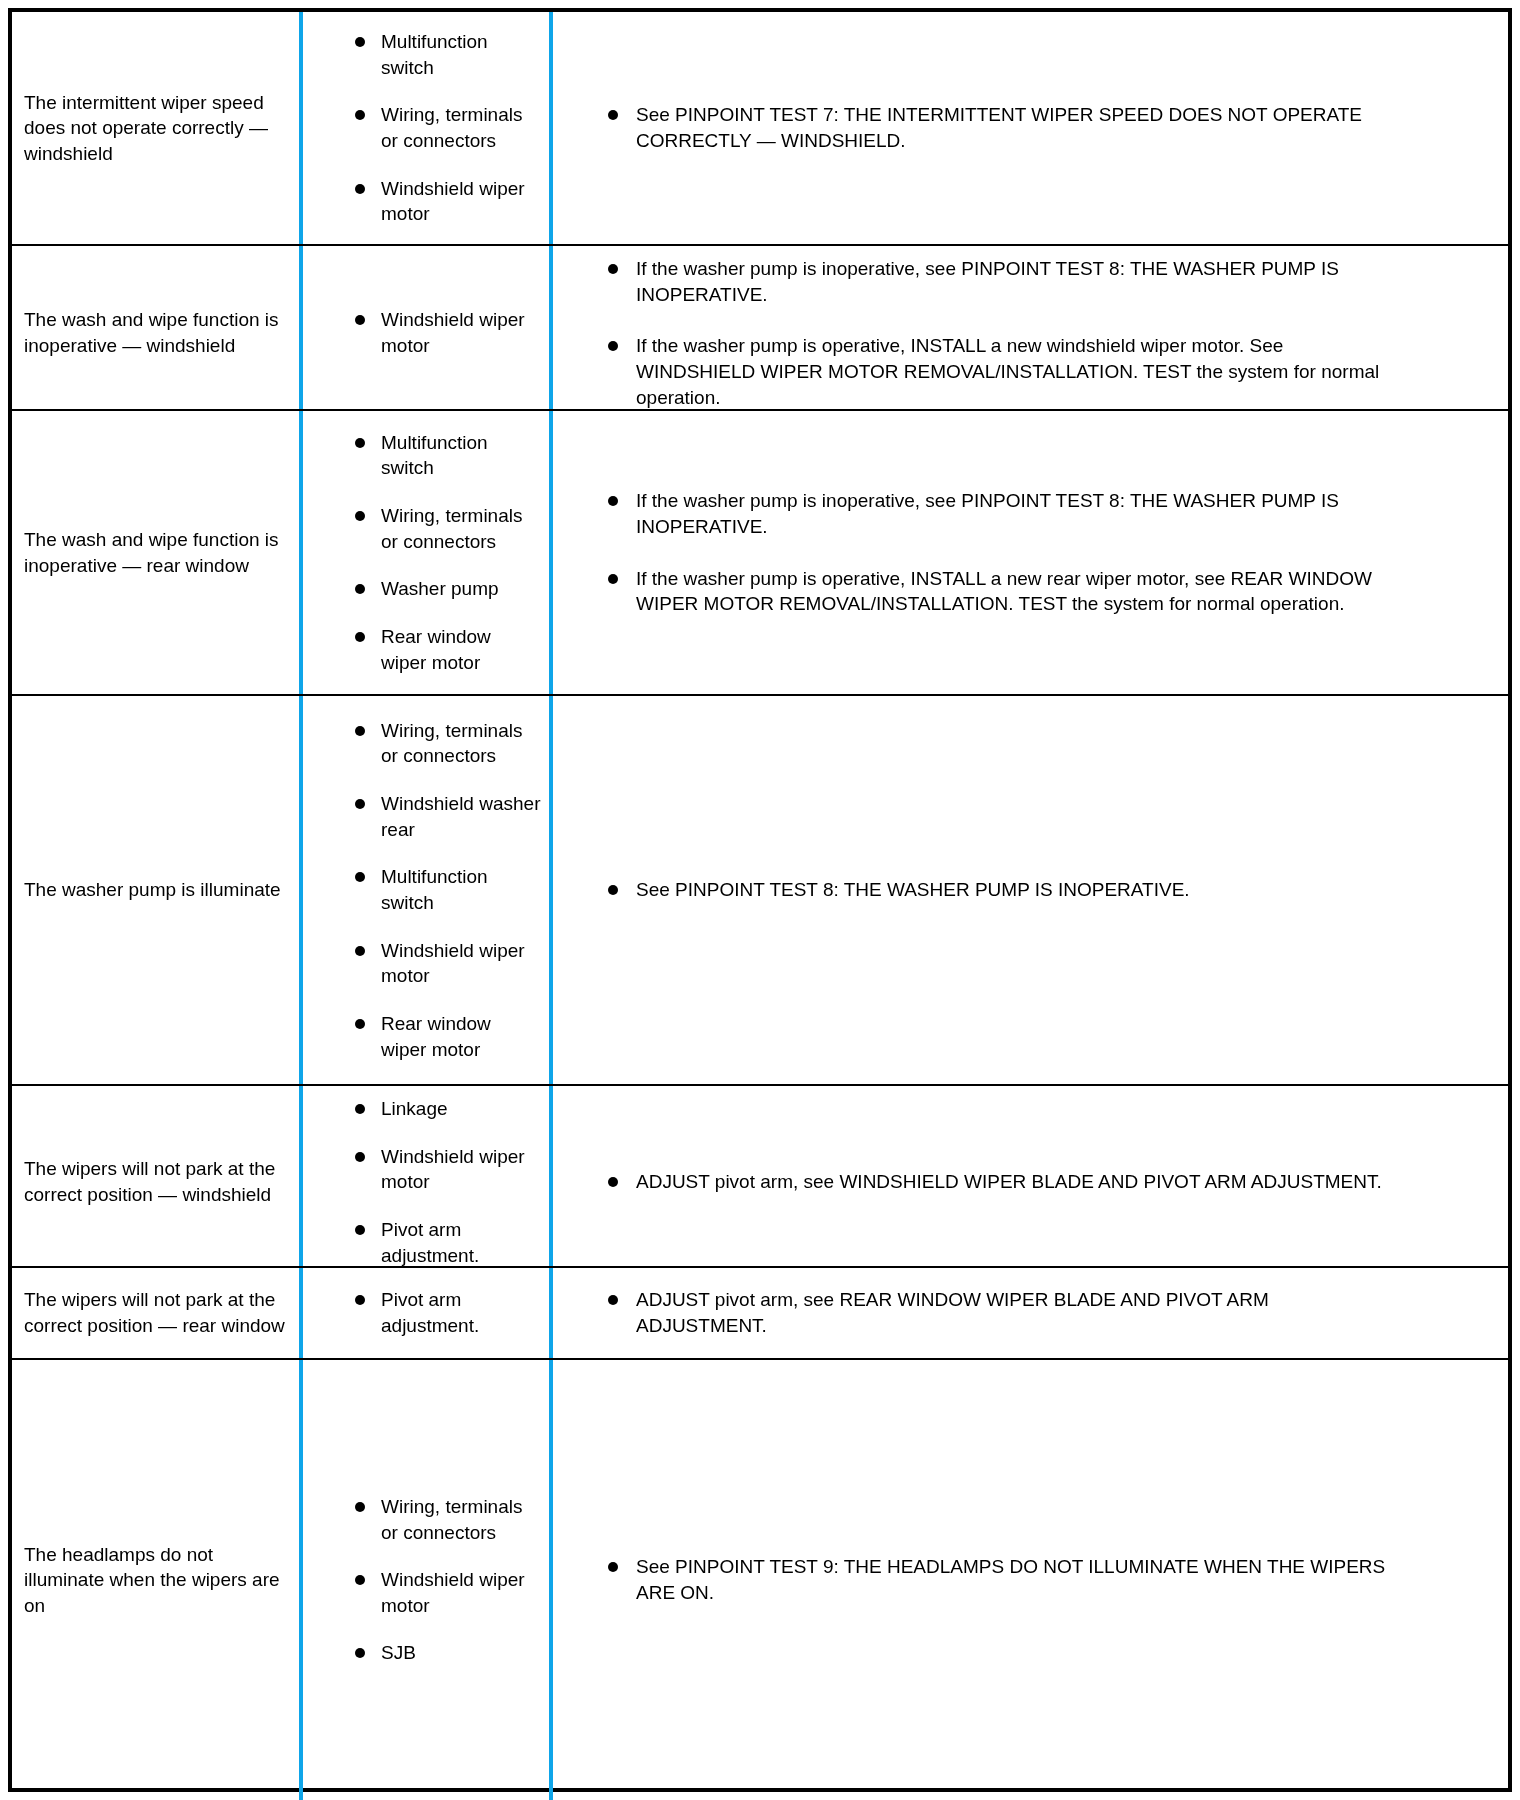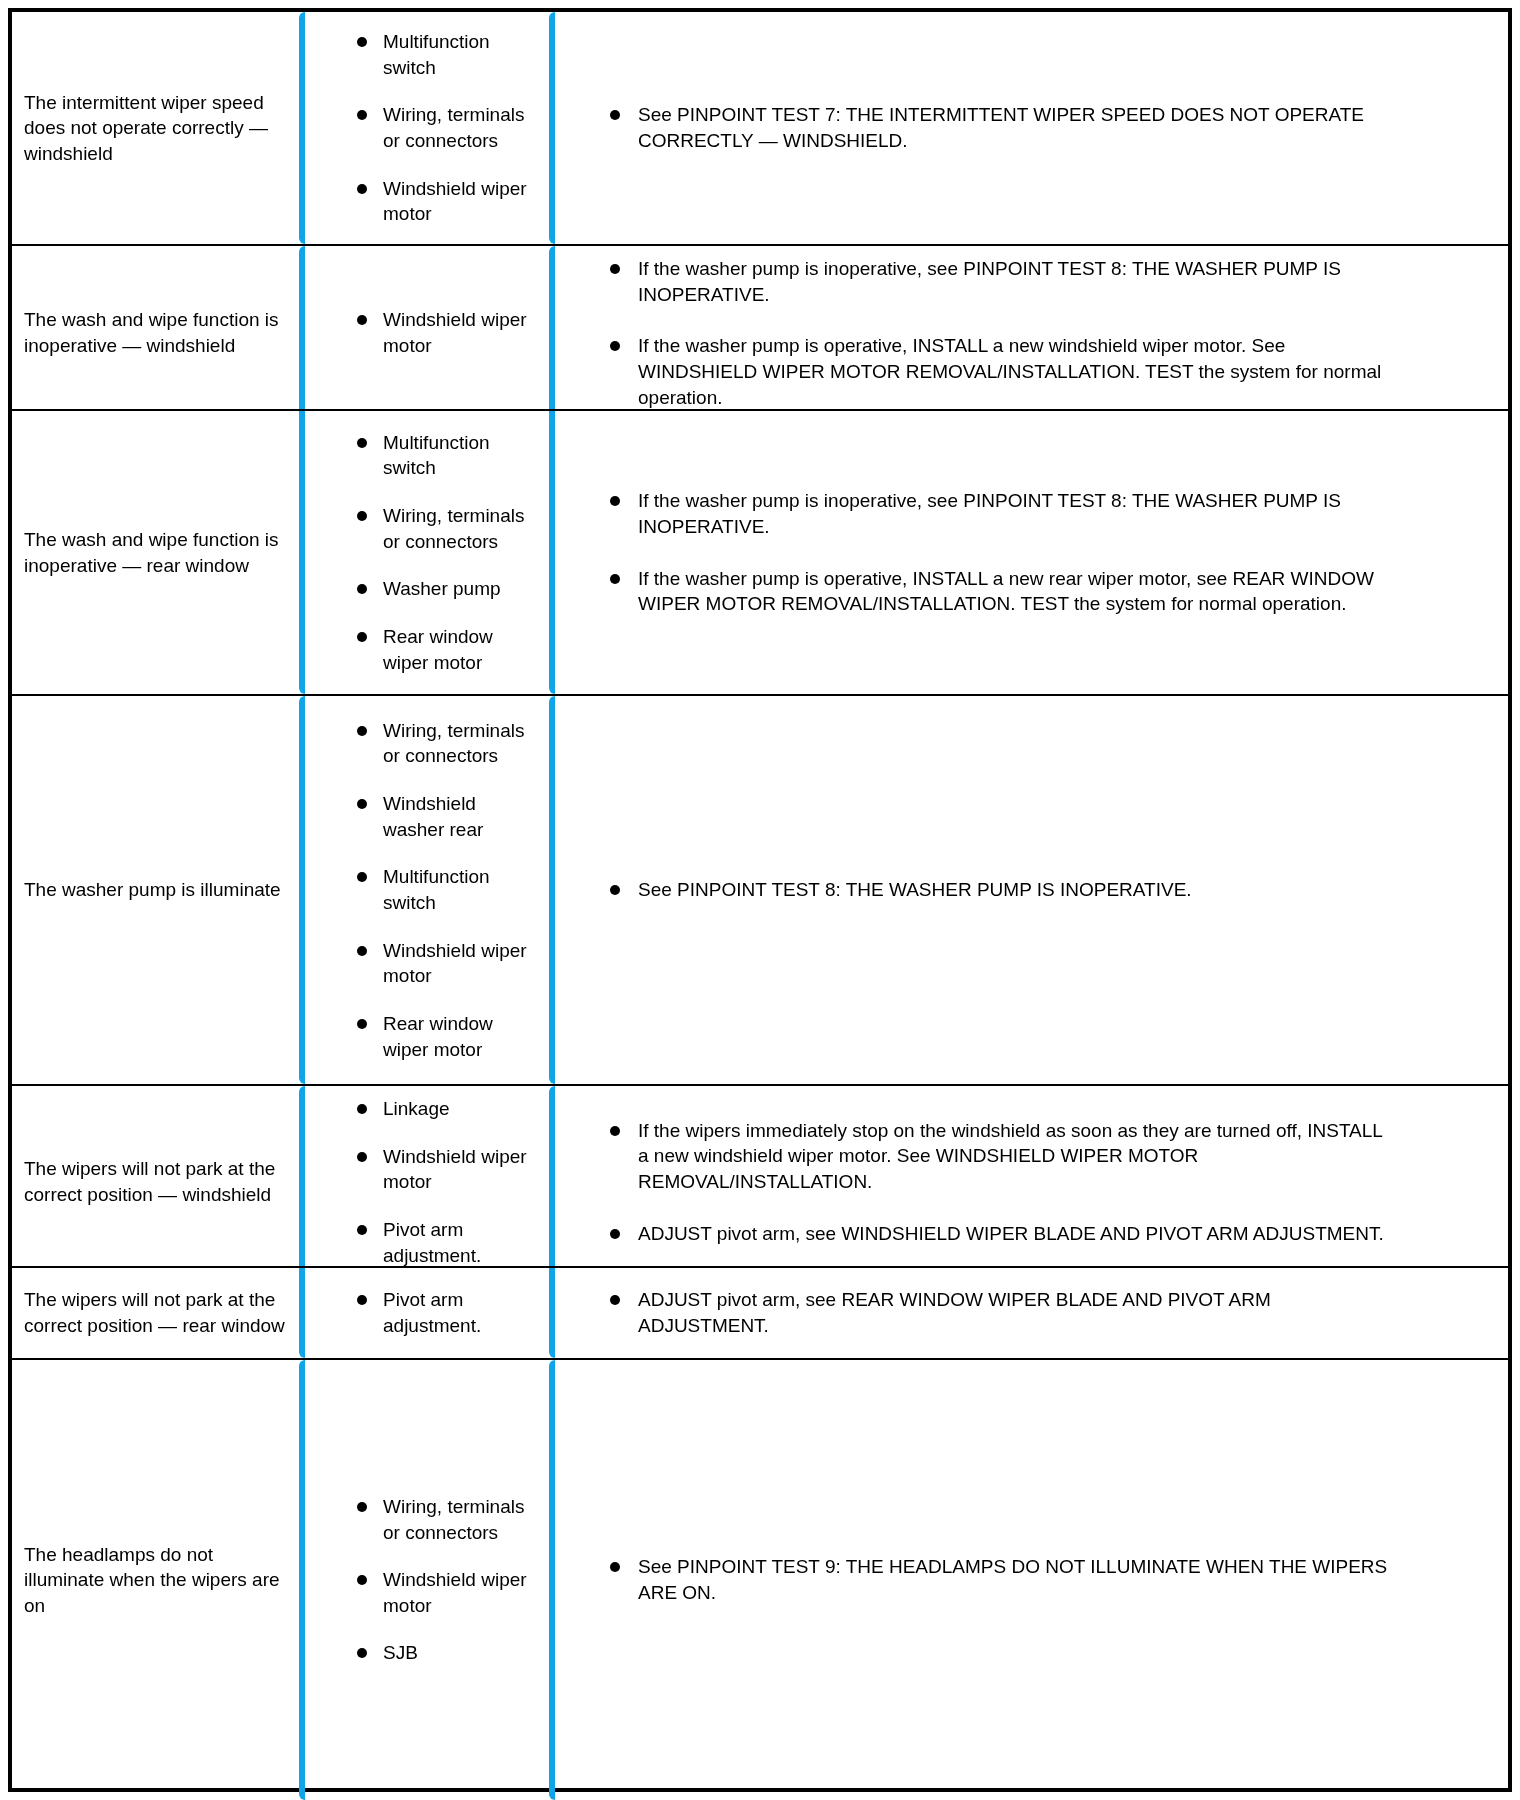--- a/index.html
+++ b/index.html
@@ -32,21 +32,21 @@
   }
   .row:first-child { border-top: none; }
   .cell {
     box-sizing: border-box;
     display: flex;
     align-items: center;
     padding: 10px 8px;
     font-size: 19px;
     line-height: 1.35;
   }
-  .cell.src, .cell.act { border-left: 6px solid #0ea5e9; border-radius: 6px; }
+  .cell.src, .cell.act { border-left: 4px solid #0ea5e9; }
   .cell.cond { padding-left: 7px; padding-right: 4px; }
   .cell.cond p { margin: 5px; }
   ul.blist {
     list-style: none;
     margin: 0;
     padding: 0;
   }
   .cell.src ul.blist { padding-left: 42px; max-width: 220px; }
   .cell.act ul.blist { padding-left: 45px; max-width: 790px; }
   ul.blist li {
@@ -163,21 +163,20 @@
       </div>
       <div class="cell src">
         <ul class="blist">
             <li>Linkage</li>
             <li>Windshield wiper motor</li>
             <li>Pivot arm adjustment.</li>
           </ul>
       </div>
       <div class="cell act">
         <ul class="blist">
-            <li>If the wipers immediately stop on the windshield as soon as they are turned off, INSTALL a new windshield wiper motor. See WINDSHIELD WIPER MOTOR REMOVAL/INSTALLATION.</li>
             <li>ADJUST pivot arm, see WINDSHIELD WIPER BLADE AND PIVOT ARM ADJUSTMENT.</li>
           </ul>
       </div>
     </div>
 
     <div class="row r6">
       <div class="cell cond">
         <p>The wipers will not park at the correct position — rear window</p>
       </div>
       <div class="cell src">

